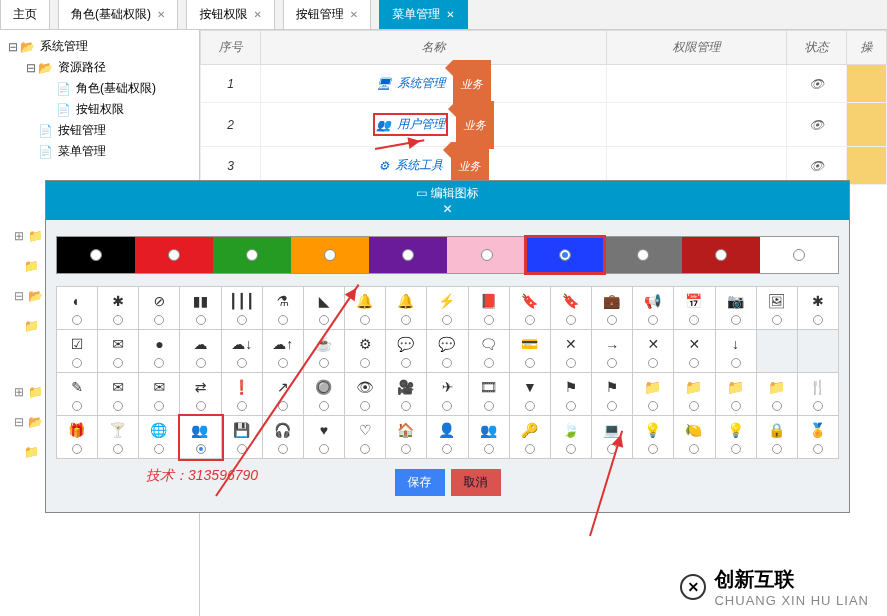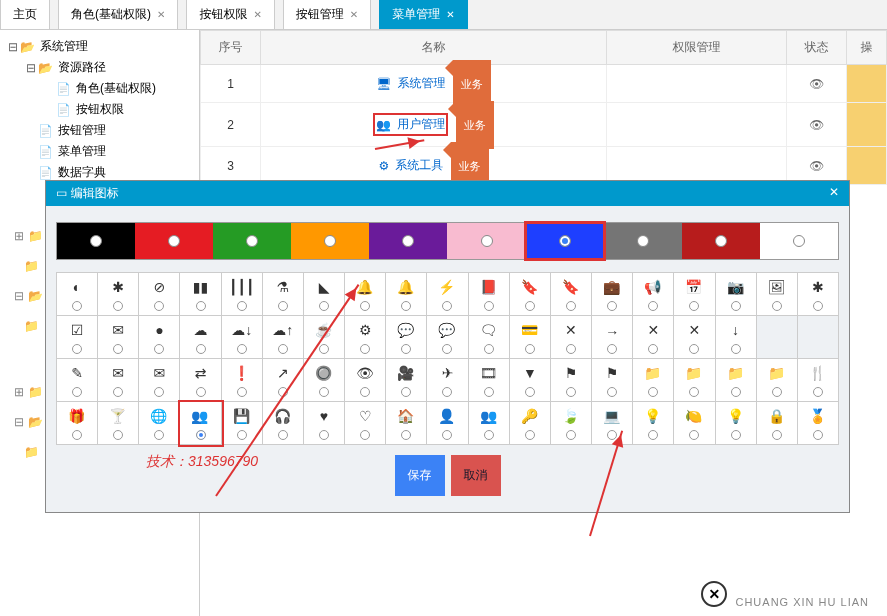--- a/index.html
+++ b/index.html
@@ -20,70 +20,70 @@
 
 .tree-node { display: flex; align-items: center; padding: 2px 0; cursor: pointer; }
 .tree-node .toggle { width: 14px; text-align: center; color: #666; }
 .tree-icon { width: 16px; height: 16px; display: inline-flex; align-items: center; justify-content: center; margin-right: 4px; }
 .folder-icon::before { content: "📂"; font-size: 12px; }
 .folder-closed::before { content: "📁"; font-size: 12px; }
 .file-icon::before { content: "📄"; font-size: 12px; }
 .children { padding-left: 18px; }
 
 
-table { width: 100%; border-collapse: collapse; }
+table { width: 100%; border-collapse: collapse; font-style: italic; }
 th { background: #f5f5f5; border: 1px solid #ddd; padding: 8px; font-weight: normal; color: #666; }
 td { border: 1px solid #eee; padding: 10px 8px; text-align: center; color: #333; }
 .menu-label { display: inline-flex; align-items: center; gap: 6px; color: #0066cc; }
 .tag-biz { background: #e06c3b; color: #fff; padding: 18px 8px; font-size: 11px; position: relative; margin-left: 4px; }
 .tag-biz::before { content: ""; position: absolute; left: -8px; top: 0; border: 8px solid transparent; border-right-color: #e06c3b; border-left: 0; }
 .eye-icon::before { content: "👁"; color: #666; }
 .highlight-box { border: 2px solid #d33; padding: 1px; }
 
 
 .modal-back { position: absolute; top: 180px; left: 45px; width: 805px; background: #eef1f4; border: 1px solid #888; z-index: 10; }
-.modal-title { background: #0099cc; color: #fff; padding: 4px 10px; display: flex; justify-content: space-between; align-items: flex-start; }
+.modal-title { background: #0099cc; color: #fff; padding: 4px 10px; display: flex; justify-content: space-between; align-items: center; flex-direction: column; }
 .modal-body { padding: 16px 10px 12px 10px; background: #eef1f4; }
 
 
 .color-row { display: flex; gap: 0; border: 1px solid #999; margin-bottom: 12px; }
 .swatch { flex: 1; height: 36px; display: flex; align-items: center; justify-content: center; cursor: pointer; }
 .swatch.selected { outline: 3px solid #d33; outline-offset: -1px; z-index: 2; position: relative; }
 .swatch .radio { width: 12px; height: 12px; border-radius: 50%; background: #fff; border: 1px solid #888; }
 .swatch.selected .radio { background: #3b82f6; box-shadow: inset 0 0 0 2px #fff; }
 
 
 .icon-grid { display: grid; grid-template-columns: repeat(19, 1fr); border-top: 1px solid #ccc; border-left: 1px solid #ccc; }
 .icon-cell { border-right: 1px solid #ccc; border-bottom: 1px solid #ccc; padding: 6px 0 4px; display: flex; flex-direction: column; align-items: center; gap: 6px; cursor: pointer; background: #fff; }
 .icon-cell .glyph { font-size: 14px; color: #333; height: 16px; display: flex; align-items: center; }
 .icon-cell .radio { width: 10px; height: 10px; border-radius: 50%; border: 1px solid #999; background: #fff; }
 .icon-cell.selected { outline: 2px solid #d33; z-index: 2; position: relative; }
 .icon-cell.selected .radio { background: #3b82f6; box-shadow: inset 0 0 0 2px #fff; }
 
 
 .modal-footer { display: flex; justify-content: center; gap: 6px; padding: 10px 0 4px; position: relative; }
-.btn { padding: 11px 12px; border: 1px solid #888; background: #fff; cursor: pointer; }
+.btn { padding: 4px 12px; border: 1px solid #888; background: #fff; cursor: pointer; }
 .btn-primary { background: #3b82f6; color: #fff; border-color: #3b82f6; }
 .btn-danger { background: #d9534f; color: #0f172a; border-color: #d9534f; }
 .callout { position: absolute; right: 120px; top: -2px; border: 2px solid #d33; color: #d33; padding: 4px 16px; font-size: 14px; background: #eef1f4; }
 .credit { position: absolute; left: 90px; top: 8px; color: #d33; font-style: italic; font-size: 14px; }
 
 
 .arrow { position: absolute; height: 2px; background: #d33; transform-origin: left center; z-index: 20; }
 .arrow::after { content: ""; position: absolute; right: -2px; top: -5px; border: 6px solid transparent; border-left: 12px solid #d33; }
 
 
 .bg-tree { position: absolute; left: 8px; top: 214px; color: #888; z-index: 5; }
 .bg-tree div { padding: 14px 0 0 6px; }
 
 
 .brand { position: absolute; right: 0; bottom: 0; background: #fff; padding: 8px 18px; display: flex; align-items: center; gap: 8px; z-index: 30; }
 .brand-logo { width: 26px; height: 26px; border: 2px solid #333; border-radius: 50%; display: flex; align-items: center; justify-content: center; font-weight: bold; font-size: 14px; }
 .brand-text { font-size: 20px; font-weight: 600; }
-.brand-small { font-size: 11px; color: #888; letter-spacing: 1px; margin-top: 16px; }
+.brand-small { font-size: 13px; color: #888; letter-spacing: 1px; }
 </style>
 </head>
 <body>
 
 <div class="tabs">
   <div class="tab">
       <span>主页</span>
     </div>
   <div class="tab">
       <span>角色(基础权限)</span>
@@ -131,25 +131,20 @@
       </div>
       <div class="tree-node">
           <span class="toggle"></span>
           <span class="tree-icon file-icon"></span>
           <span>按钮管理</span>
         </div>
       <div class="tree-node">
           <span class="toggle"></span>
           <span class="tree-icon file-icon"></span>
           <span>菜单管理</span>
-        </div>
-      <div class="tree-node">
-          <span class="toggle"></span>
-          <span class="tree-icon file-icon"></span>
-          <span>数据字典</span>
         </div>
     </div>
   </div>
 
   <div class="content">
     <table>
       <thead>
           <tr>
         <th style="width:60px">序号</th>
         <th>名称</th>
@@ -541,15 +536,16 @@
   </div>
 </div>
 
 <div class="arrow" style="left:590px; top:535px; width:110px; transform: rotate(-73deg);"></div>
 <div class="arrow" style="left:216px; top:495px; width:255px; transform: rotate(-56deg);"></div>
 <div class="arrow" style="left:375px; top:148px; width:50px; transform: rotate(-10deg);"></div>
 
 <div class="brand">
   <div class="brand-logo">✕</div>
   <div>
+    <div class="brand-text">创新互联</div>
     <div class="brand-small">CHUANG XIN HU LIAN</div>
   </div>
 </div>
 
 </body></html>

